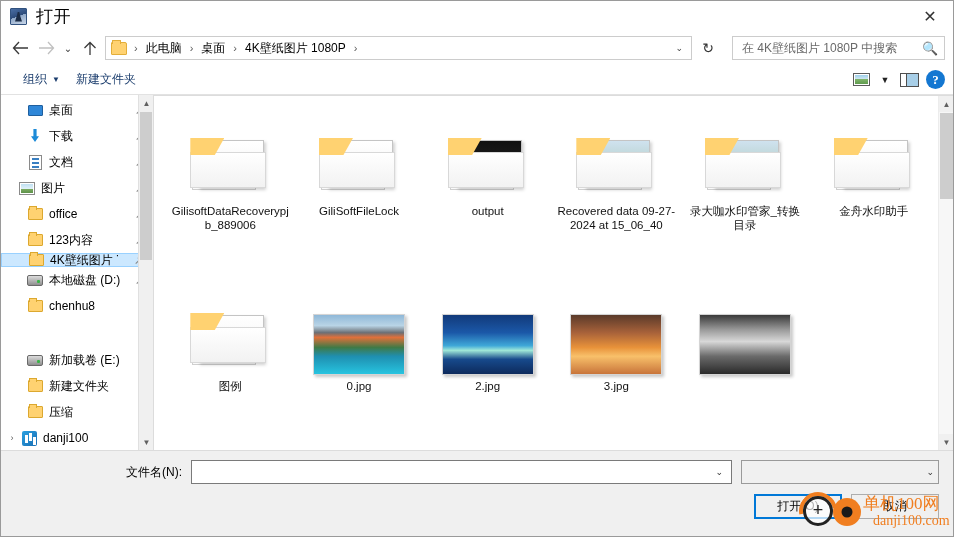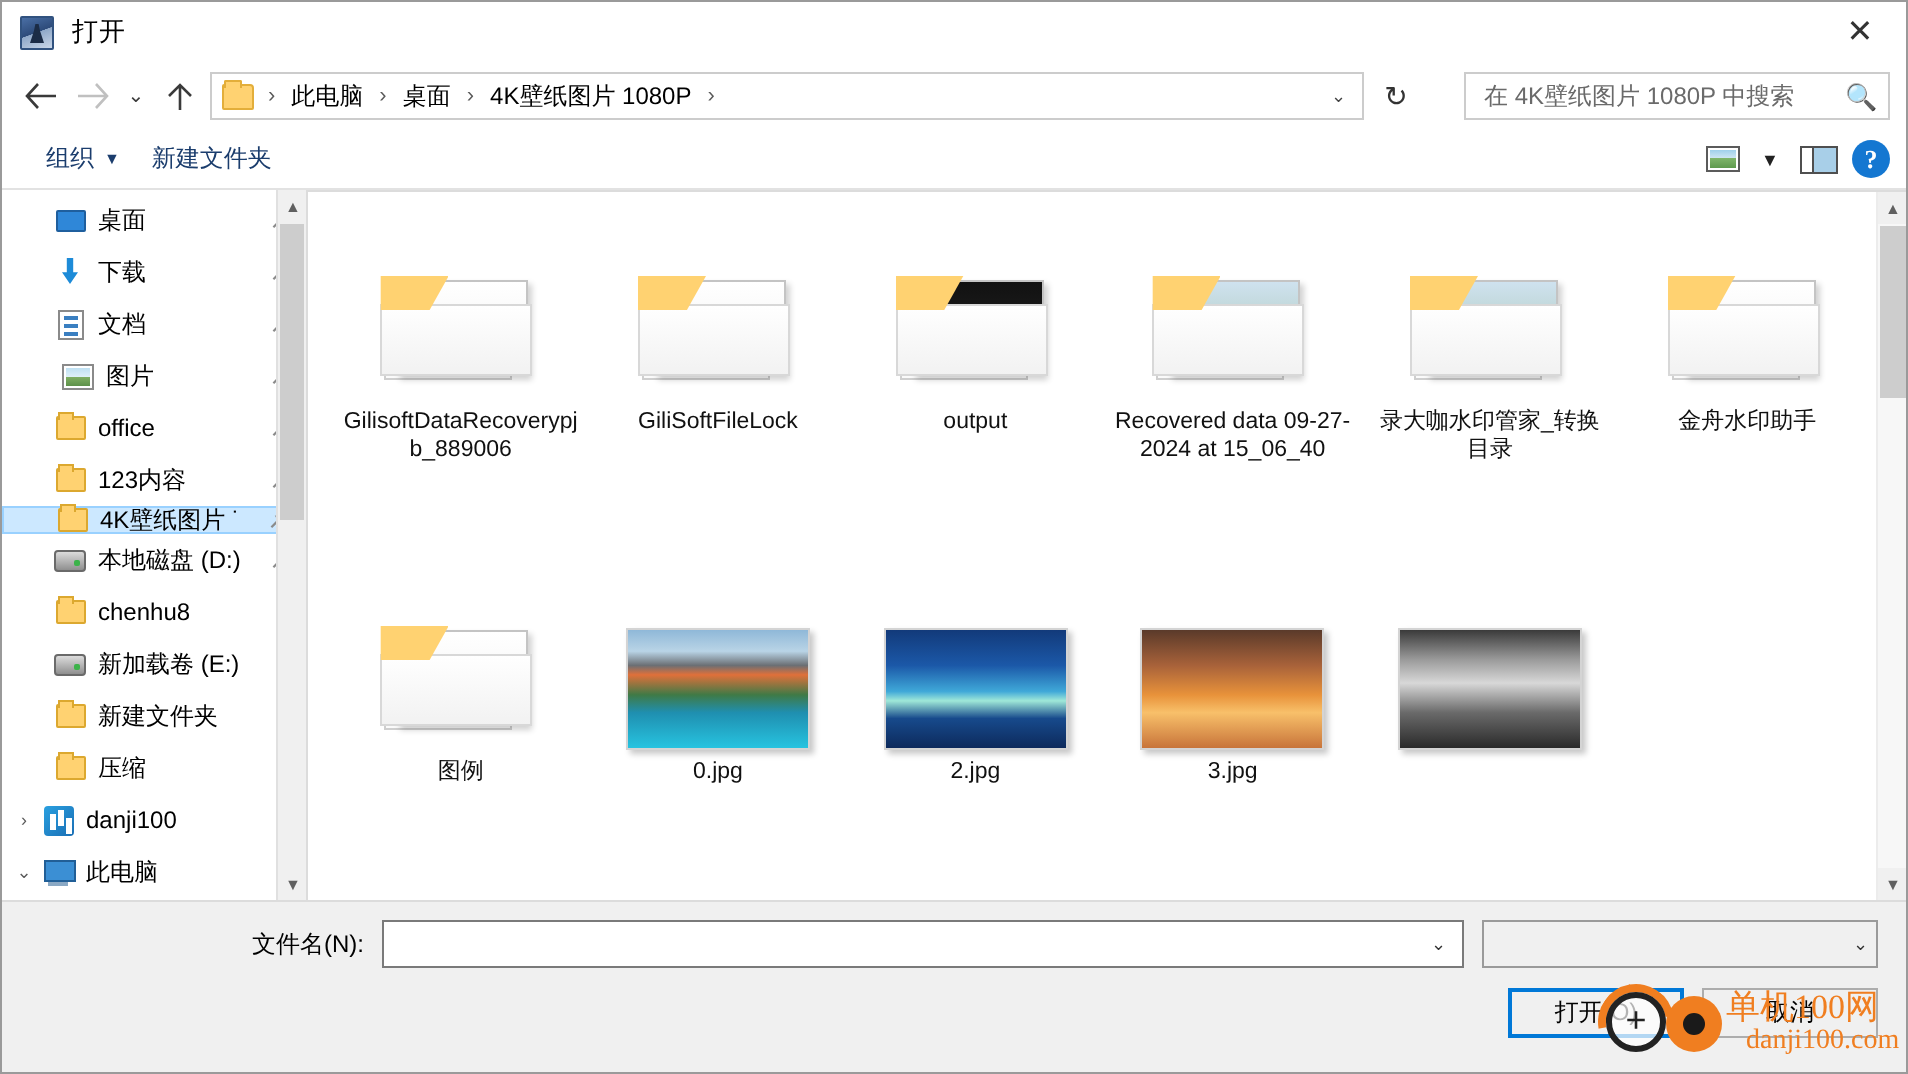--- a/index.html
+++ b/index.html
@@ -27,21 +27,21 @@
   .app-icon {
     width: 17px; height: 17px; margin-right: 9px;
     background: linear-gradient(160deg,#4a6fa5 0%,#2d4b7a 48%,#8fa8c8 49%,#c9d6e8 100%);
     border: 1px solid #31527f; border-radius: 1px;
     position: relative; flex: 0 0 17px;
   }
   .app-icon::after{
     content:""; position:absolute; left:4px; top:3px; width:7px; height:10px;
     background:#1b2c46; clip-path: polygon(40% 0,60% 0,72% 40%,100% 100%,0 100%,28% 40%);
   }
-  .title-text { font-size: 13px; color: #000; letter-spacing: .5px; }
+  .title-text { font-size: 17px; color: #000; letter-spacing: .5px; }
   .close-btn {
     margin-left: auto; width: 46px; height: 30px;
     display: flex; align-items: center; justify-content: center;
     font-size: 16px; color: #333; cursor: pointer; font-family:"Liberation Sans",sans-serif;
   }
 
   
   .navbar {
     height: 34px; flex: 0 0 34px;
     display: flex; align-items: center;
@@ -75,21 +75,21 @@
   }
   .crumb-item { padding: 2px 2px; white-space: nowrap; cursor: default; }
   .crumb-caret {
     margin-left: auto; padding: 0 6px; font-size: 9px; color:#444; cursor:pointer;
   }
   .refresh-btn {
     width: 24px; height: 24px; display:flex; align-items:center; justify-content:center;
     font-size: 14px; color:#333; cursor:pointer;
   }
   .searchbox {
-    flex: 0 0 213px; height: 24px; margin-left: 22px;
+    flex: 0 0 213px; height: 24px; margin-left: 12px;
     border: 1px solid #cccccc; background: #fff;
     display: flex; align-items: center; padding: 0 5px 0 9px;
     font-size: 12px; color: #6a6a6a;
   }
   .search-text { flex:1 1 auto; white-space: nowrap; overflow: hidden; }
   .search-glass { font-size: 13px; color:#444; }
 
   
   .toolbar {
     height: 30px; flex: 0 0 30px;
@@ -422,21 +422,21 @@
           <div class="nav-item" style="padding-left: 10px;">
             <span class="expander"></span>
             <span class="ico">
               <i class="ic-doc" style="display: block;"></i>
             </span>
             <span class="label">文档</span>
             <span class="pin"><svg width="11" height="11" viewBox="0 0 11 11">
                 <path d="M7.2 1 L10 3.8 L8.3 5.2 L8.6 7.4 L6.4 6.2 L3.1 9.5 L2.3 8.7 L5.6 5.4 L4.4 3.2 L6.6 3.5 Z" fill="#8b8b8b"></path>
               </svg></span>
           </div>
-          <div class="nav-item" style="padding-left: 14px;">
+          <div class="nav-item" style="padding-left: 2px;">
             <span class="expander"></span>
             <span class="ico">
               <i class="ic-pic" style="display: block;"></i>
             </span>
             <span class="label">图片</span>
             <span class="pin"><svg width="11" height="11" viewBox="0 0 11 11">
                 <path d="M7.2 1 L10 3.8 L8.3 5.2 L8.6 7.4 L6.4 6.2 L3.1 9.5 L2.3 8.7 L5.6 5.4 L4.4 3.2 L6.6 3.5 Z" fill="#8b8b8b"></path>
               </svg></span>
           </div>
           <div class="nav-item" style="padding-left: 10px;">
@@ -479,21 +479,21 @@
                 <path d="M7.2 1 L10 3.8 L8.3 5.2 L8.6 7.4 L6.4 6.2 L3.1 9.5 L2.3 8.7 L5.6 5.4 L4.4 3.2 L6.6 3.5 Z" fill="#8b8b8b"></path>
               </svg></span>
           </div>
           <div class="nav-item" style="padding-left: 10px;">
             <span class="expander"></span>
             <span class="ico">
               <i class="ic-folder" style="display: block;"></i>
             </span>
             <span class="label">chenhu8</span>
           </div>
-          <div class="nav-item" style="padding-left: 10px;">
+          <div class="nav-item" style="padding-left: 10px; margin-top: 28px;">
             <span class="expander"></span>
             <span class="ico">
               <i class="ic-drive" style="display: block;"></i>
             </span>
             <span class="label">新加载卷 (E:)</span>
           </div>
           <div class="nav-item" style="padding-left: 10px;">
             <span class="expander"></span>
             <span class="ico">
               <i class="ic-folder" style="display: block;"></i>

